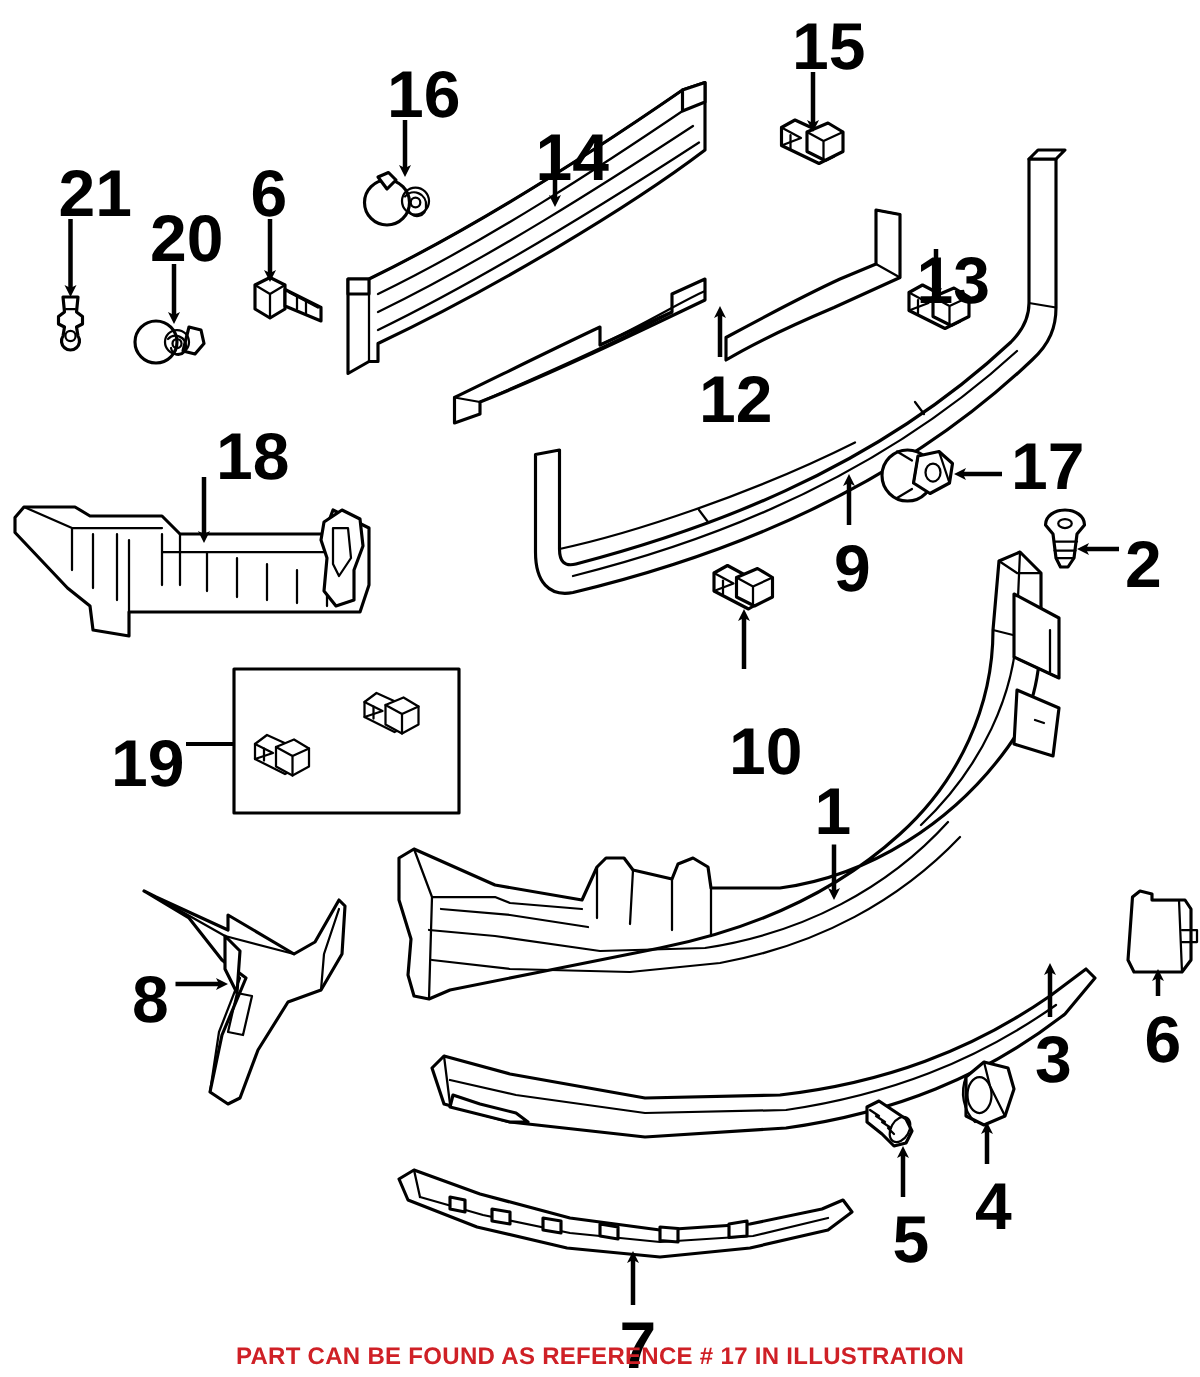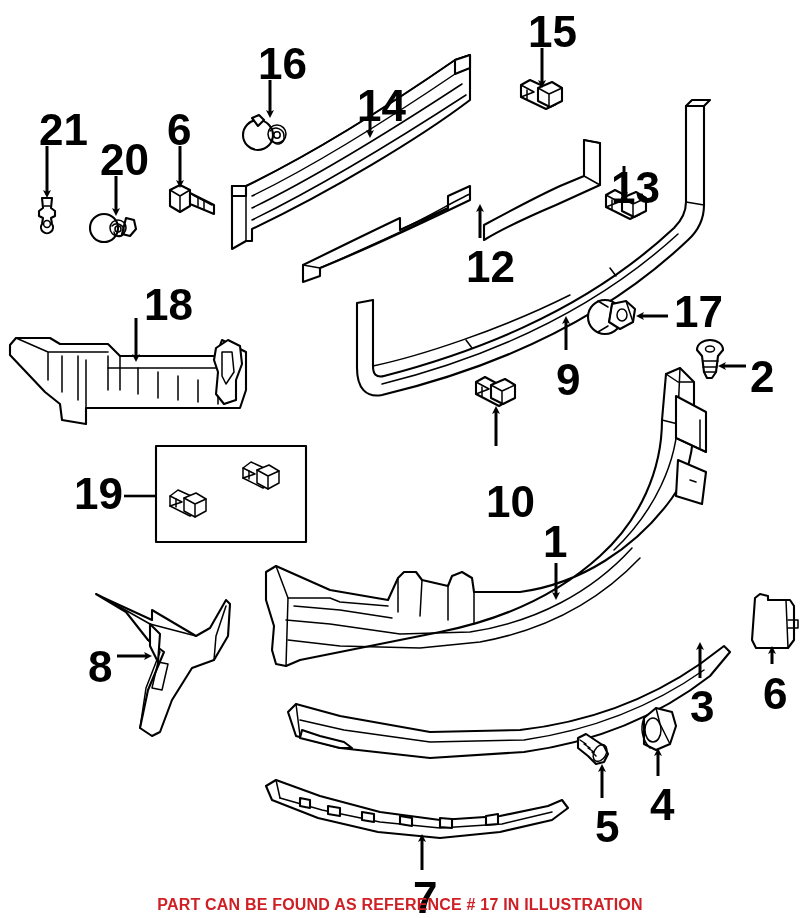--- a/index.html
+++ b/index.html
@@ -388,19 +388,19 @@
   <div class="callout big" style="left:556px;top:358px;">9</div>
   <div class="callout big" style="left:486px;top:480px;">10</div>
   <div class="callout big" style="left:674px;top:290px;">17</div>
   <div class="callout big" style="left:466px;top:245px;">12</div>
   <div class="callout big" style="left:611px;top:130px;margin-top:36px;">13</div>
   <div class="callout big" style="left:357px;top:60px;margin-top:24px;">14</div>
   <div class="callout big" style="left:528px;top:10px;">15</div>
   <div class="callout big" style="left:258px;top:42px;">16</div>
   <div class="callout big" style="left:167px;top:108px;">6</div>
   <div class="callout big" style="left:126px;top:283px;margin-left:18px;">18</div>
-  <div class="callout big" style="left:74px;top:472px;text-align:right;">19</div>
+  <div class="callout big" style="left:74px;top:488px;text-align:right;">19</div>
   <div class="callout big" style="left:100px;top:138px;">20</div>
   <div class="callout big" style="left:39px;top:108px;text-align:right;">21</div>
 
   <div class="footer-note">PART CAN BE FOUND AS REFERENCE # 17 IN ILLUSTRATION</div>
 
 </div>
 
 </body></html>

